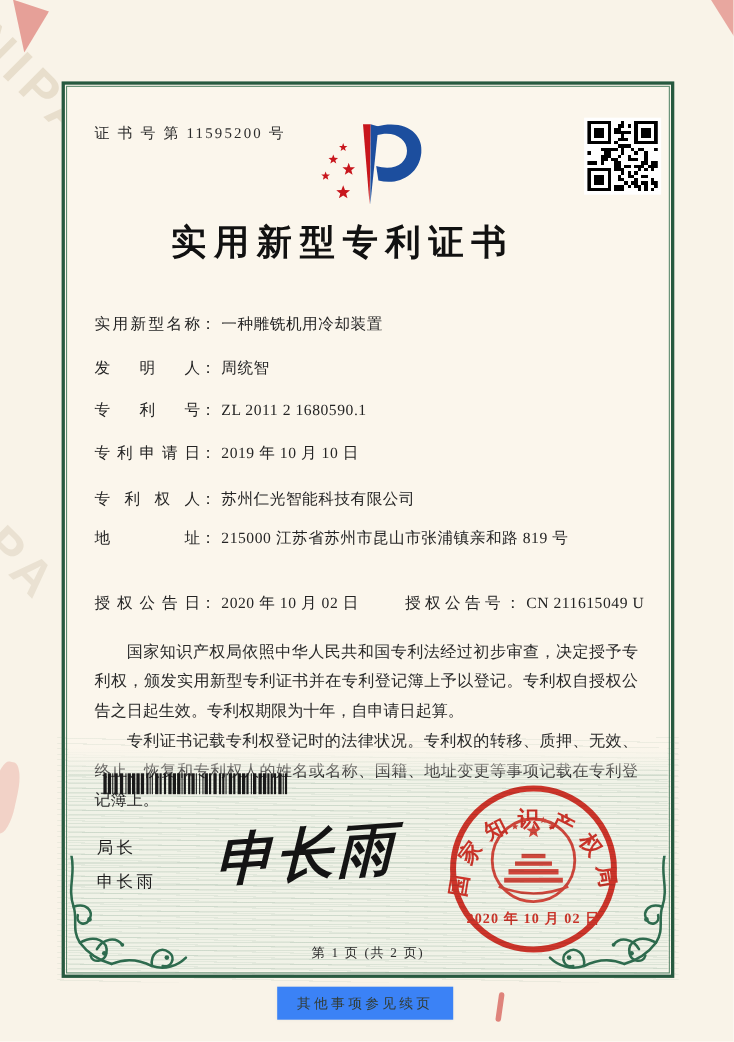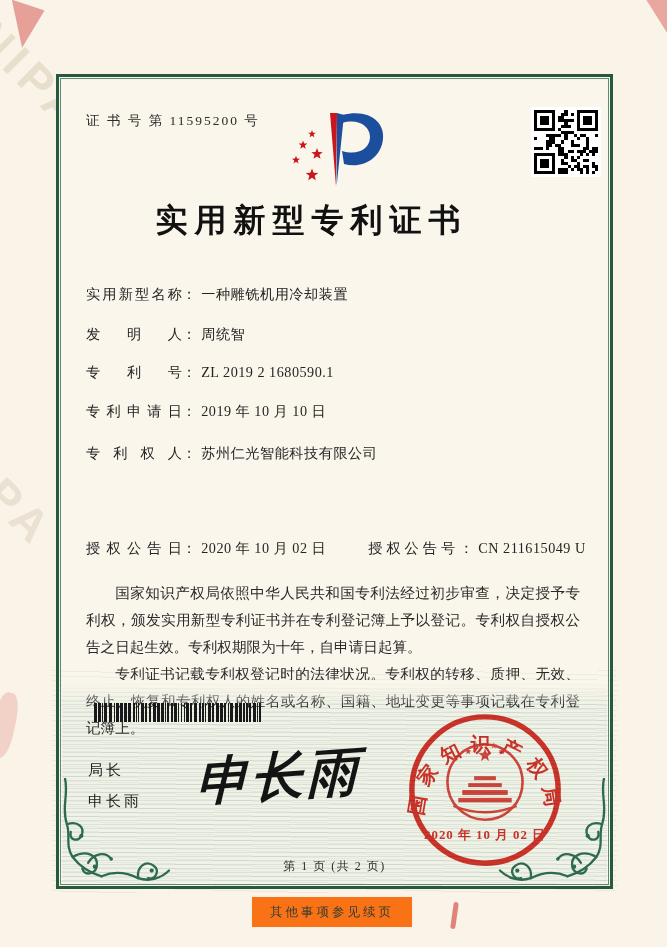--- a/index.html
+++ b/index.html
@@ -85,21 +85,21 @@
   .sig{
     position:absolute; left:196px; top:742px; width:175px; z-index:3;
     font-size:52px; letter-spacing:3px; color:#141414; font-style:italic; font-weight:bold;
     transform:rotate(-4deg) skewX(-4deg); white-space:nowrap;
   }
   .seal{position:absolute; left:399px; top:707px; width:172px; height:172px; z-index:4;
         mix-blend-mode:multiply; opacity:.92;}
   .page-num{position:absolute; left:56px; width:557px; top:858px; text-align:center;
             font-size:12px; letter-spacing:1.5px; color:#2d2d2d; z-index:3;}
   .note-box{
-    position:absolute; left:252px; top:897px; padding:7px 18px 6px; background:#f97316;
+    position:absolute; left:252px; top:897px; padding:7px 18px 6px; background:#3b82f6;
     font-size:12.5px; letter-spacing:3px; color:#323b33; box-shadow:0 0 3px rgba(0,0,0,.06);
     white-space:nowrap; z-index:2;
   }
 </style>
 </head>
 <body>
 
 <div class="page">
 
   <div class="wm wm1">CNIPA</div>
@@ -288,27 +288,30 @@
 
   <div class="title">实用新型专利证书</div>
 
   <div class="frow r2">
     <span class="flabel">发明人</span><span class="fcolon">：</span><span class="fvalue">周统智</span>
   </div>
   <div class="frow r1">
     <span class="flabel">实用新型名称</span><span class="fcolon">：</span><span class="fvalue">一种雕铣机用冷却装置</span>
   </div>
   <div class="frow r3">
-    <span class="flabel">专利号</span><span class="fcolon">：</span><span class="fvalue">ZL 2019 2 1680590.1</span>
+    <span class="flabel">专利号</span><span class="fcolon">：</span><span class="fvalue">ZL 2011 2 1680590.1</span>
   </div>
   <div class="frow r4">
     <span class="flabel">专利申请日</span><span class="fcolon">：</span><span class="fvalue">2019 年 10 月 10 日</span>
   </div>
   <div class="frow r5">
     <span class="flabel">专利权人</span><span class="fcolon">：</span><span class="fvalue">苏州仁光智能科技有限公司</span>
+  </div>
+  <div class="frow r6">
+    <span class="flabel">地址</span><span class="fcolon">：</span><span class="fvalue">215000 江苏省苏州市昆山市张浦镇亲和路 819 号</span>
   </div>
   <div class="frow r7">
     <span class="flabel">授权公告日</span><span class="fcolon">：</span><span class="fvalue">2020 年 10 月 02 日</span><span class="pair2"><span class="flabel2">授权公告号</span><span class="fcolon">：</span><span class="fvalue">CN 211615049 U</span></span>
   </div>
 
   <div class="body-text">
     <p>国家知识产权局依照中华人民共和国专利法经过初步审查，决定授予专利权，颁发实用新型专利证书并在专利登记簿上予以登记。专利权自授权公告之日起生效。专利权期限为十年，自申请日起算。</p>
     <p>专利证书记载专利权登记时的法律状况。专利权的转移、质押、无效、终止、恢复和专利权人的姓名或名称、国籍、地址变更等事项记载在专利登记簿上。</p>
   </div>
 

